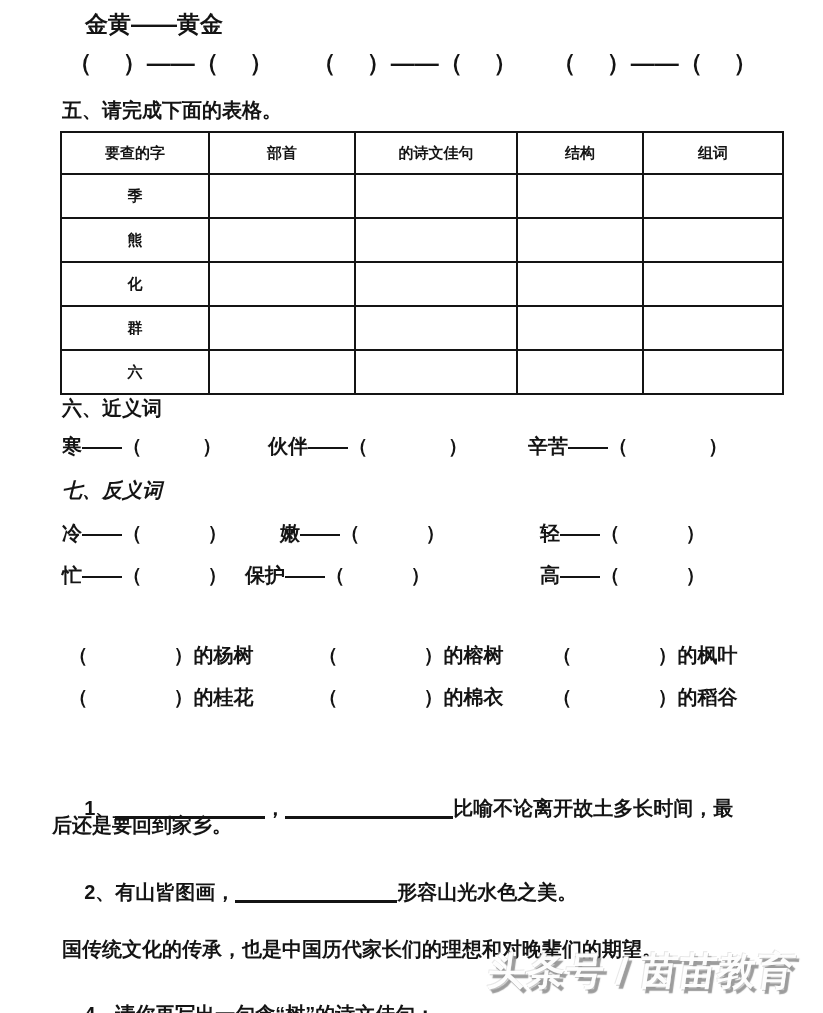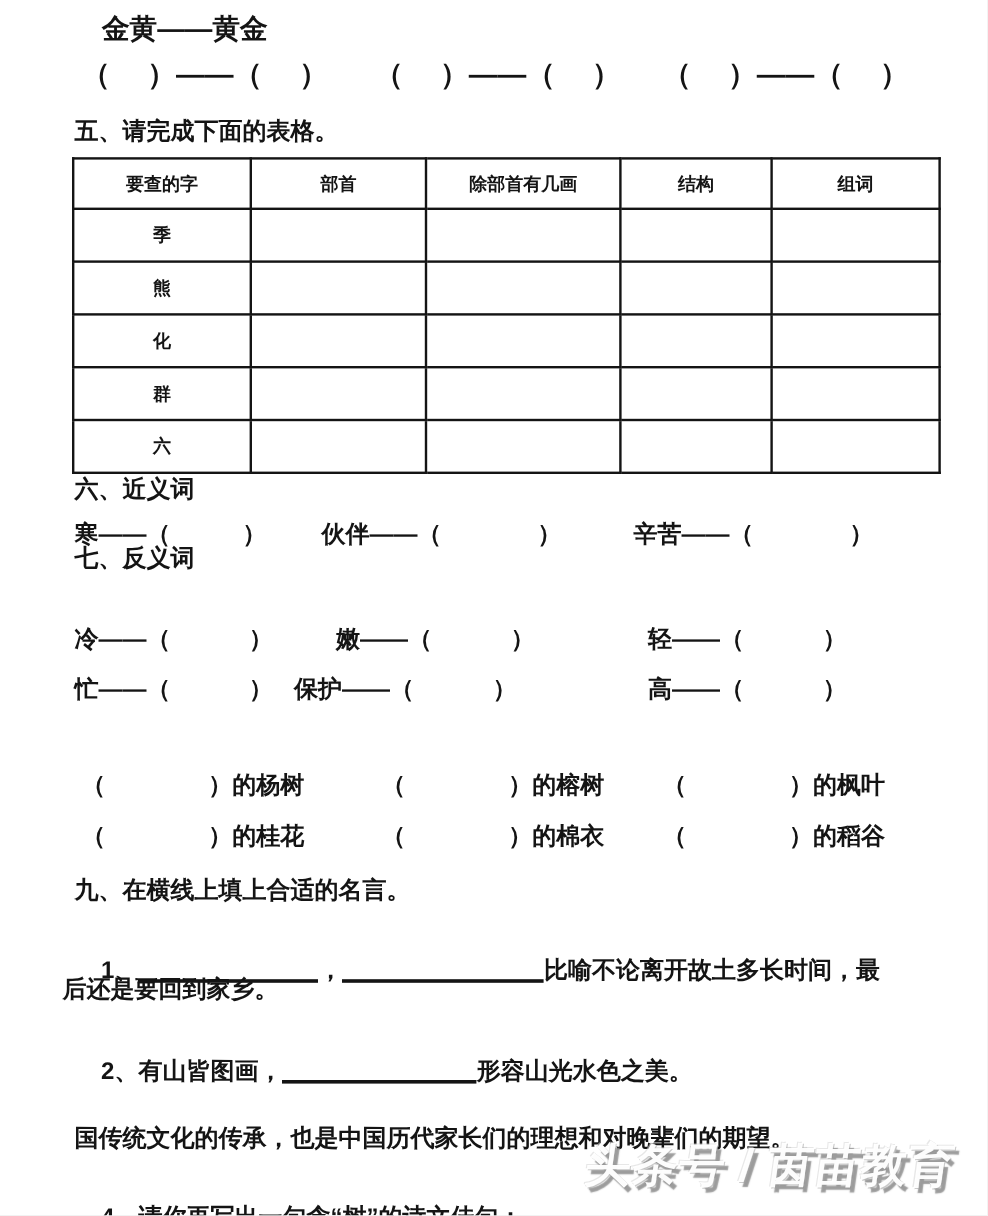--- a/index.html
+++ b/index.html
@@ -51,21 +51,21 @@
     <span class="abs fs24" style="left:552px;top:48px;">（　 ）——（　 ）</span>
   </div>
 
   <div class="abs fs22" style="left:62px;top:98px;">五、请完成下面的表格。</div>
 
   <table class="lookup">
     <tbody>
         <tr>
       <th class="c0">要查的字</th>
       <th class="c1">部首</th>
-      <th class="c2">除部首有几画</th>
+      <th class="c2">的诗文佳句</th>
       <th class="c3">结构</th>
       <th class="c4">组词</th>
     </tr>
     <tr>
       <td>季</td>
       <td></td>
           <td></td>
       <td></td>
           <td></td>
     </tr>
@@ -100,21 +100,21 @@
   </tbody>
     </table>
 
   <div class="abs fs22" style="left:62px;top:396px;">六、近义词</div>
   <div>
     <span class="abs fs22" style="left:62px;top:434px;">寒——（　　　）</span>
     <span class="abs fs22" style="left:268px;top:434px;">伙伴——（　　　　）</span>
     <span class="abs fs22" style="left:528px;top:434px;">辛苦——（　　　　）</span>
   </div>
 
-  <div class="abs fs22" style="left:62px;top:454px;">七、反义词</div>
+  <div class="abs fs22" style="left:62px;top:478px;font-style:italic;">七、反义词</div>
   <div>
     <span class="abs fs22" style="left:62px;top:521px;">冷——（　　　 ）</span>
     <span class="abs fs22" style="left:280px;top:521px;">嫩——（　　　 ）</span>
     <span class="abs fs22" style="left:540px;top:521px;">轻——（　　　 ）</span>
   </div>
   <div>
     <span class="abs fs22" style="left:62px;top:563px;">忙——（　　　 ）</span>
     <span class="abs fs22" style="left:245px;top:563px;">保护——（　　　 ）</span>
     <span class="abs fs22" style="left:540px;top:563px;">高——（　　　 ）</span>
   </div>
@@ -123,21 +123,20 @@
     <span class="abs fs22" style="left:68px;top:643px;">（　　　　 ）的杨树</span>
     <span class="abs fs22" style="left:318px;top:643px;">（　　　　 ）的榕树</span>
     <span class="abs fs22" style="left:552px;top:643px;">（　　　　 ）的枫叶</span>
   </div>
   <div>
     <span class="abs fs22" style="left:68px;top:685px;">（　　　　 ）的桂花</span>
     <span class="abs fs22" style="left:318px;top:685px;">（　　　　 ）的棉衣</span>
     <span class="abs fs22" style="left:552px;top:685px;">（　　　　 ）的稻谷</span>
   </div>
 
-  <div class="abs fs22" style="left:62px;top:730px;">九、在横线上填上合适的名言。</div>
 
   <div class="abs fs22 qline" style="left:62px;top:771px;">
     <span>1、</span><span class="blank" style="width:150px;"></span><span>，</span><span class="blank" style="width:168px;"></span><span>比喻不论离开故土多长时间，最</span>
   </div>
   <div class="abs fs22" style="left:52px;top:813px;">后还是要回到家乡。</div>
 
   <div class="abs fs22 qline" style="left:62px;top:855px;">
     <span>2、有山皆图画，</span><span class="blank" style="width:162px;"></span><span>形容山光水色之美。</span>
   </div>
 

